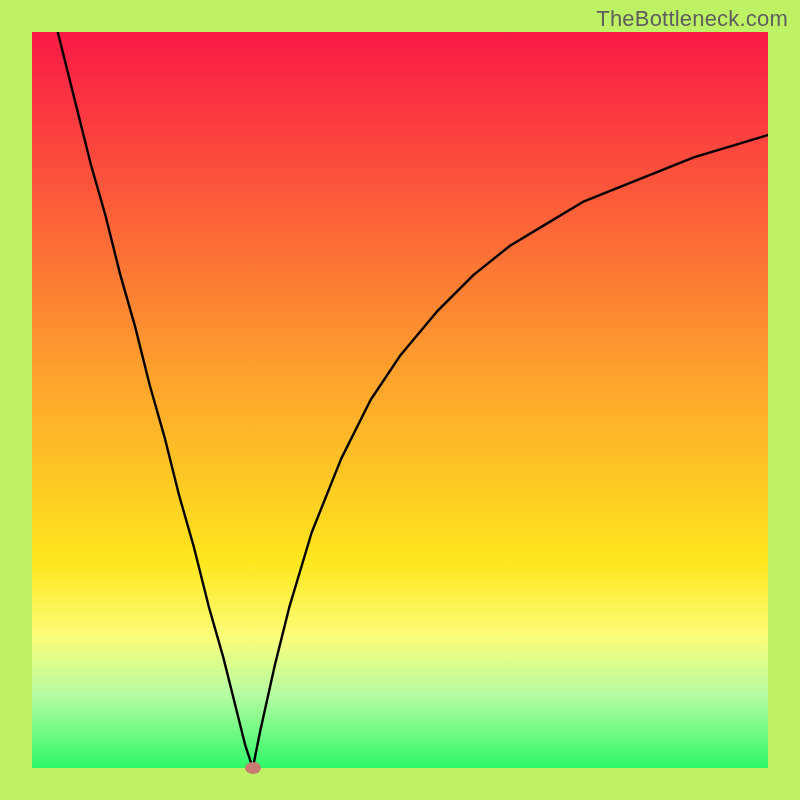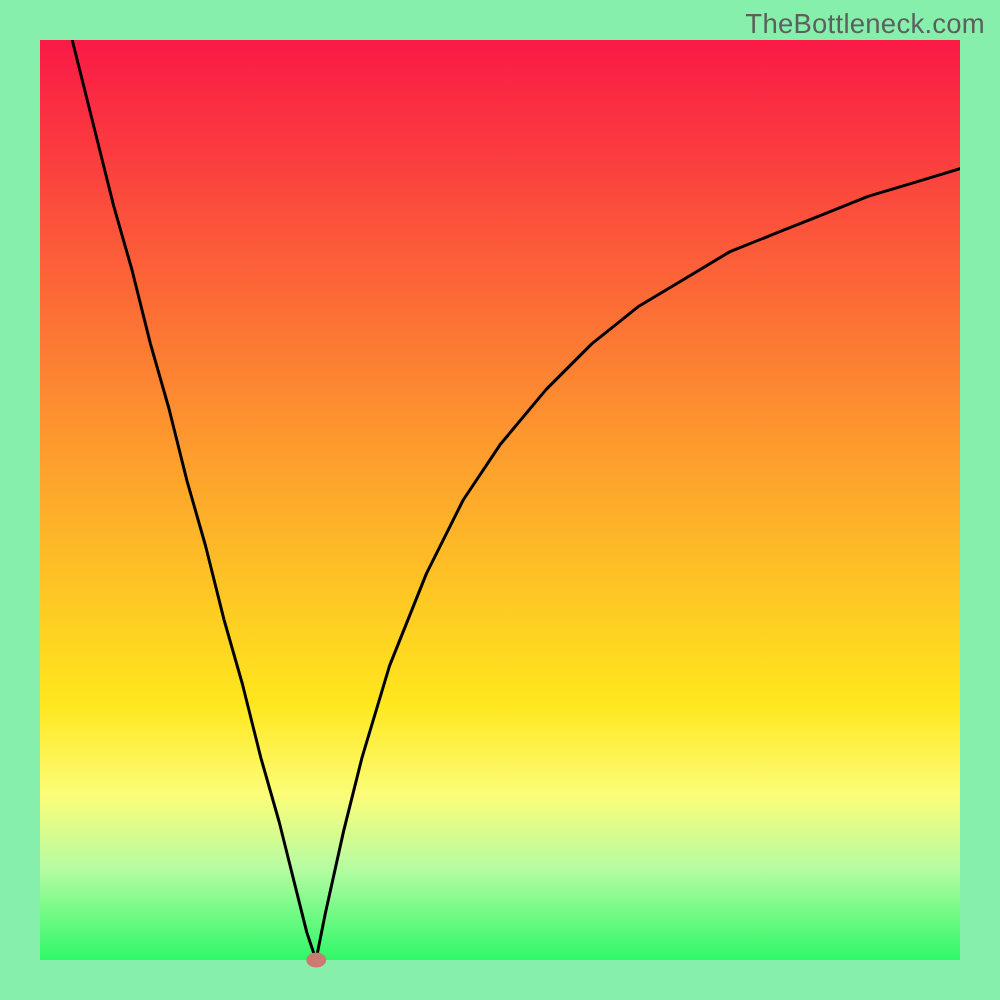--- a/index.html
+++ b/index.html
@@ -1,21 +1,21 @@
 <!DOCTYPE html>
 <html><head>
 <meta charset="utf-8">
 <style>
   * { margin: 0; padding: 0; box-sizing: border-box; }
   html, body { width: 800px; height: 800px; overflow: hidden; background: #000; }
   .stage {
     position: relative;
     width: 800px;
     height: 800px;
-    background: #86efac;
+    background: #bef264;
   }
   .plot-area {
     position: absolute;
     left: 32px;
     top: 32px;
     width: 736px;
     height: 736px;
     background: linear-gradient(
       to bottom,
       var(--c-top) 0%,

